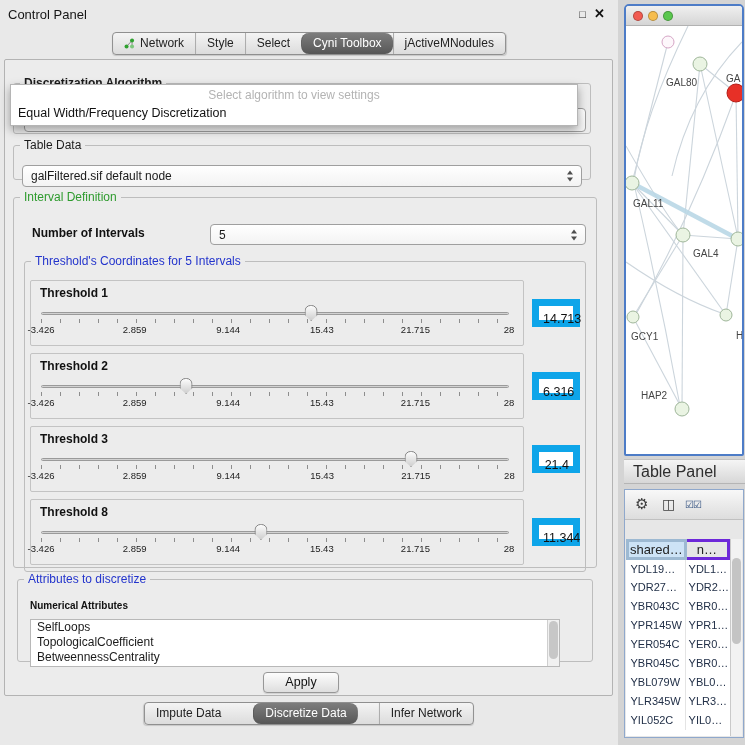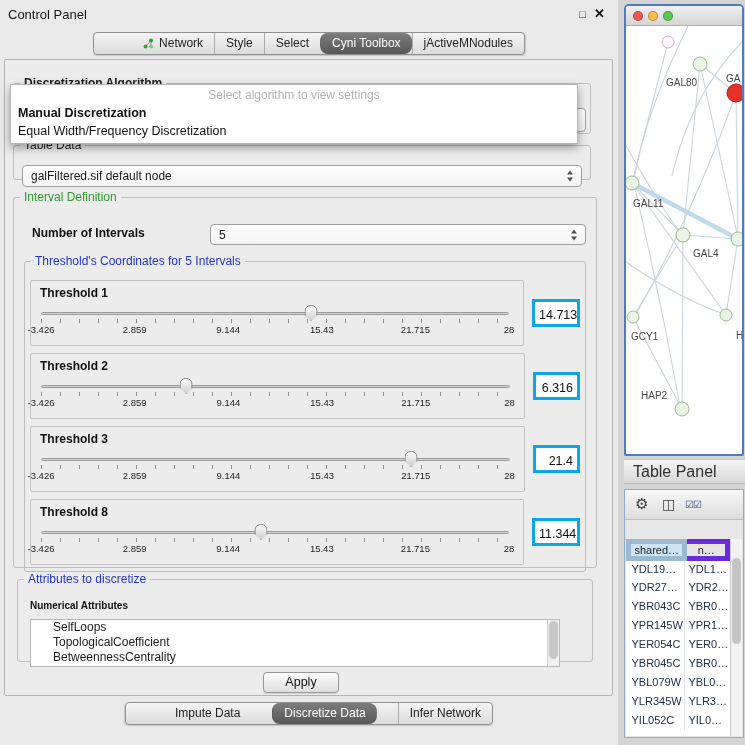--- a/index.html
+++ b/index.html
@@ -13,21 +13,21 @@
   }
 
   
   #control-panel { position:absolute; left:0; top:0; width:618px; height:745px; background:#e9e9e9; }
   .cp-titlebar { position:absolute; left:0; top:0; width:100%; height:28px; }
   .cp-title { position:absolute; left:8px; top:7px; font-size:13px; color:#151515; }
   .win-float { position:absolute; right:32px; top:8px; font-size:11px; color:#222; cursor:default; }
   .win-close { position:absolute; right:13px; top:6px; font-size:13px; font-weight:bold; color:#111; cursor:default; }
 
   .seg-tabs { position:absolute; display:flex; border:1px solid #8f8f8f; border-radius:4px; overflow:hidden;
-              background:linear-gradient(#f4f4f4,#dcdcdc); box-shadow:0 1px 1px rgba(0,0,0,0.15);padding-left:38px; }
+              background:linear-gradient(#f4f4f4,#dcdcdc); box-shadow:0 1px 1px rgba(0,0,0,0.15); }
   #top-tabs { top:32px; left:50%; transform:translateX(-50%); }
   #bottom-tabs { top:702px; left:50%; transform:translateX(-50%);gap:21px; }
   .tab { display:flex; align-items:center; gap:5px; padding:0 11px; height:21px; line-height:21px;
          font-size:12px; color:#222; border-left:1px solid #ababab; white-space:nowrap; cursor:default; }
   .tab:first-child { border-left:none; }
   .tab.selected { background:linear-gradient(#7d7d7d,#575757); color:#fff; border-color:#555;border-radius:8px; }
   .tab-icon { display:inline-flex; }
 
   #cp-content { position:absolute; left:4px; top:59px; width:609px; height:637px;
                 border:1px solid #b3b3b3; border-radius:2px; background:#ececec; }
@@ -77,27 +77,27 @@
   .track { position:absolute; left:0; right:0; top:6px; height:3px; background:linear-gradient(#c2c2c2,#e2e2e2);
            border:1px solid #9a9a9a; border-radius:2px; }
   .slider-thumb { position:absolute; top:-1px; width:13px; height:16px; transform:translateX(-50%);
                   background:linear-gradient(#fcfcfc,#cfcfcf); border:1px solid #848484;
                   border-radius:6px 6px 3px 3px;
                   clip-path:polygon(0 0,100% 0,100% 62%,50% 100%,0 62%); }
   .ticks { position:absolute; left:0; right:0; top:13px; height:4px;
            background:repeating-linear-gradient(90deg,#8d8d8d 0,#8d8d8d 1px,transparent 1px,transparent 19px); }
   .t-scale { position:absolute; left:10px; right:14px; top:43px; height:12px; font-size:9.5px; color:#222; }
   .t-scale span { position:absolute; transform:translateX(-50%); white-space:nowrap; }
-  .t-value { width:48px; height:28px; margin-left:8px; background:#fff; border:3px solid #0ea5e9;
+  .t-value { width:48px; height:28px; margin-left:8px; background:#fff; border:7px solid #0ea5e9;
              font-size:12.5px; line-height:26px; text-align:right; padding:0 4px; color:#111; }
 
   
   .attr-subtitle { position:absolute; left:12px; top:14px; font-size:10px; font-weight:bold; color:#111; }
   #attr-list { position:absolute; left:12px; top:33px; width:530px; height:48px; background:#fff;
-               border:1px solid #b8b8b8; overflow:hidden;padding-left:16px; }
+               border:1px solid #b8b8b8; overflow:hidden; }
   .attr-item { font-size:12px; line-height:15px; padding:0 6px; color:#1b1b1b; }
   .attr-scroll { position:absolute; right:0; top:0; bottom:0; width:12px; background:#f1f1f1; border-left:1px solid #cfcfcf; }
   .attr-scroll .thumb { position:absolute; left:1px; right:1px; top:1px; height:38px; background:#c7c7c7; border-radius:5px; }
 
   #apply-btn { position:absolute; left:258px; top:612px; width:76px; height:21px;
                border:1px solid #979797; border-radius:4px; background:linear-gradient(#fdfdfd,#dedede);
                font-size:12.5px; text-align:center; line-height:19px; color:#111; cursor:default;
                box-shadow:0 1px 1px rgba(0,0,0,0.12); }
 
   
@@ -119,22 +119,22 @@
   #table-window { position:absolute; left:624px; top:489px; width:120px; height:249px;
                   border:1px solid #8fa8cc; background:#e7e7e7; overflow:hidden; }
   .tp-toolbar { position:absolute; left:0; top:0; right:0; height:30px;
                 background:linear-gradient(#f8f8f8,#dddddd); border-bottom:1px solid #c0c0c0; }
   .tb-icon { position:absolute; top:5px; color:#3d3d3d; cursor:default; }
   .tb-gear { left:10px; font-size:15px; }
   .tb-cols { left:37px; font-size:14px; top:6px; }
   .tb-checks { left:60px; font-size:10px; top:9px; letter-spacing:-1px; color:#2f4f7f; }
   .tp-table { position:absolute; top:49px; left:1px; right:13px; bottom:1px; background:#fff; overflow:hidden; }
   .tp-table table { width:100%; border-collapse:collapse; table-layout:fixed; }
-  .tp-table th { font-size:11px; font-weight:normal; color:#222; height:17px;
-                 border:5px solid #6d28d9; background:#e6e6e6; overflow:hidden; white-space:nowrap; }
+  .tp-table th { font-size:13px; font-weight:normal; color:#222; height:17px;
+                 border:3px solid #6d28d9; background:#e6e6e6; overflow:hidden; white-space:nowrap; }
   .tp-table th.sel { background:#cde3f6; border-color:#9db9d2; }
   .tp-table td { font-size:11px; color:#223048; height:19px; padding:0 0 0 3px;
                  overflow:hidden; white-space:nowrap; }
   .tp-table td + td { border-left:1px solid #e4e4e4; }
   .tp-scroll { position:absolute; top:49px; right:1px; bottom:1px; width:12px;
                background:#f2f2f2; border-left:1px solid #c9c9c9; }
   .tp-scroll .thumb { position:absolute; left:1px; right:1px; top:19px; height:86px; background:#c4c4c4; border-radius:5px; }
 </style>
 </head>
 <body>
@@ -297,21 +297,20 @@
           </div>
       </div>
     </fieldset>
 
     <div id="apply-btn">Apply</div>
   </div>
 
   <div id="algo-dropdown">
     <div class="dd-placeholder">Select algorithm to view settings</div>
     <div id="dropdown-items">
-        <div class="dd-item bold">Manual Discretization</div>
         <div class="dd-item">Equal Width/Frequency Discretization</div>
       </div>
   </div>
 
   <div id="bottom-tabs" class="seg-tabs">
       <div class="tab">
         <span>Impute Data</span>
       </div>
       <div class="tab selected">
         <span>Discretize Data</span>

